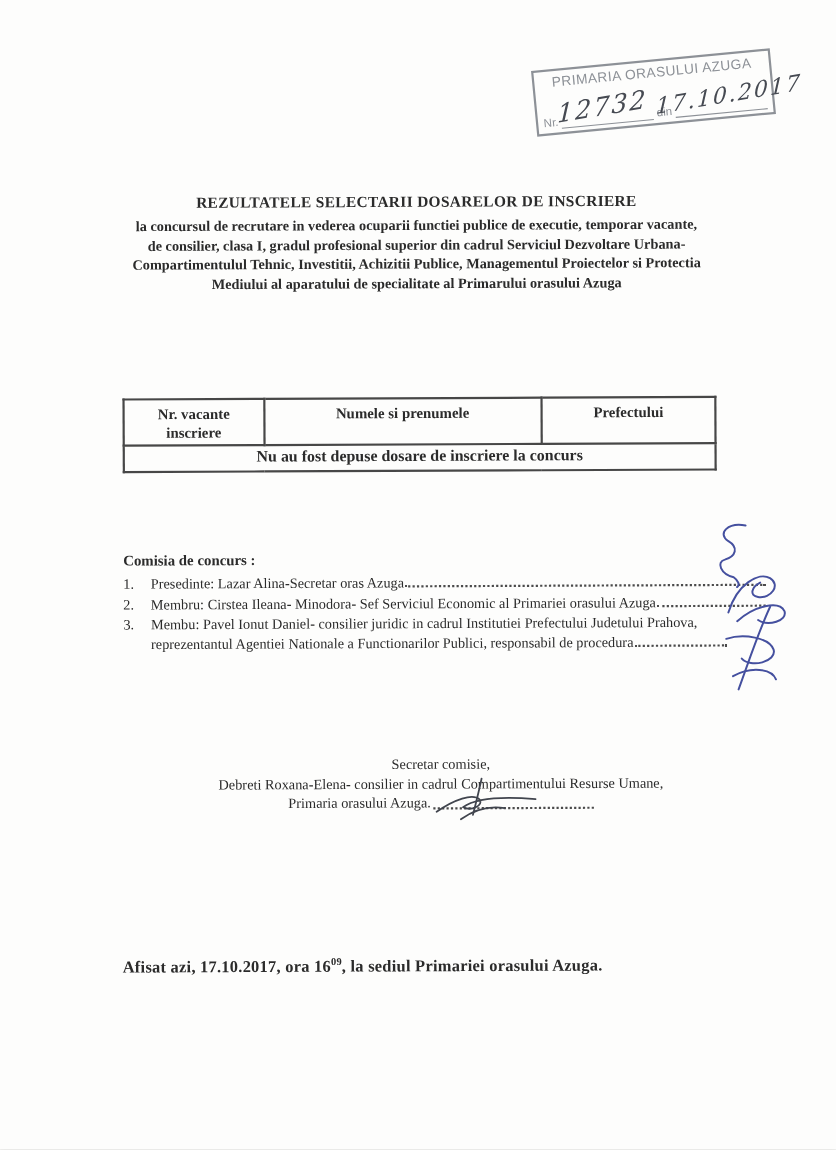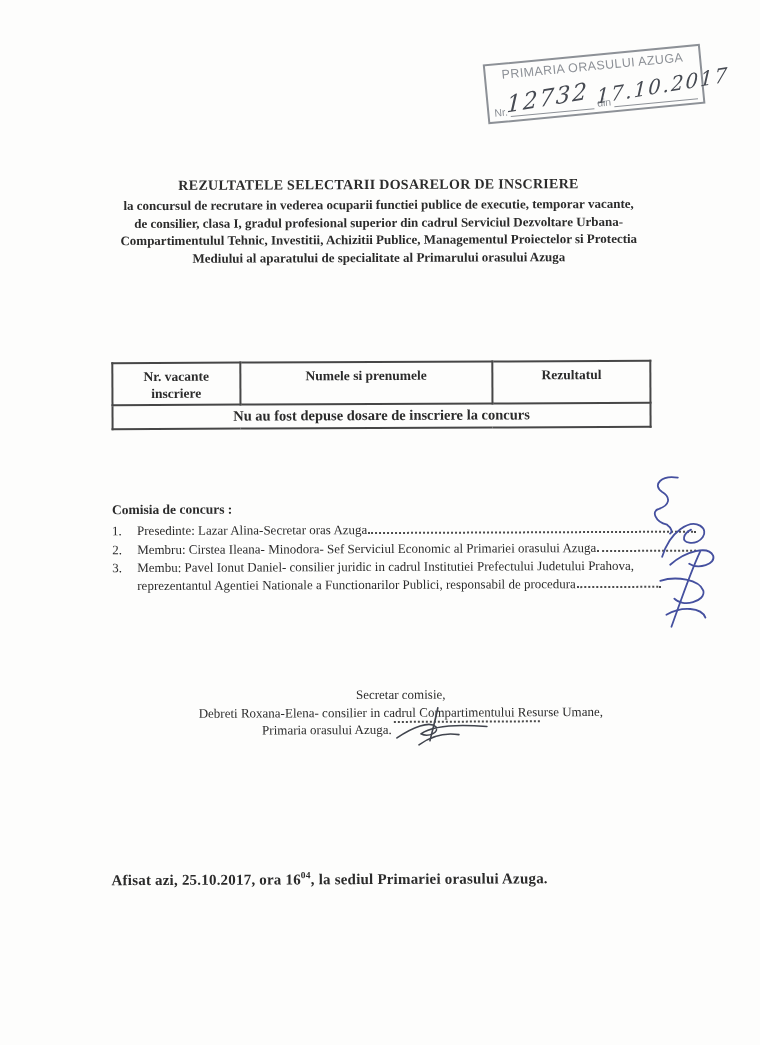--- a/index.html
+++ b/index.html
@@ -41,21 +41,21 @@
   .commission{position:absolute;left:112px;top:500px;width:586px;font-size:13px;line-height:18.3px;}
   .commission-heading{font-weight:bold;font-size:13.5px;margin-bottom:3px;}
   .member{display:flex;align-items:baseline;}
   .member .num{flex:0 0 25px;}
   .leader{flex:1;border-bottom:2px dotted #4b4b4b;margin:0 2px 3px 1px;min-width:10px;}
   .leader-fixed{flex:0 0 84px;border-bottom:2px dotted #4b4b4b;margin:0 2px 3px 1px;}
   .m3-line2{display:flex;align-items:baseline;margin-left:25px;}
 
   
   .secretary{position:absolute;left:30px;top:686px;width:740px;text-align:center;font-size:13px;line-height:17.5px;}
-  .sec-org-line{display:inline-flex;align-items:flex-start;}
+  .sec-org-line{display:inline-flex;align-items:flex-end;}
   .leader-sec{display:inline-block;width:146px;border-bottom:2px dotted #4b4b4b;margin:0 0 3px 2px;}
 
   
   .footer{position:absolute;left:110px;top:870px;font-weight:bold;font-size:15px;letter-spacing:.2px;}
   .footer sup{font-size:9.5px;vertical-align:super;}
 
   
   .sig{position:absolute;pointer-events:none;}
   .sig path{fill:none;stroke-linecap:round;stroke-linejoin:round;}
   .sig-blue path{stroke:#45509f;stroke-width:1.8;}
@@ -85,21 +85,21 @@
       <div>de consilier, clasa I, gradul profesional superior din cadrul Serviciul Dezvoltare Urbana-</div>
       <div>Compartimentulul Tehnic, Investitii, Achizitii Publice, Managementul Proiectelor si Protectia</div>
       <div>Mediului al aparatului de specialitate al Primarului orasului Azuga</div>
     </div>
 
     <table class="doc-table">
       <tbody>
           <tr>
         <th class="col1">Nr. vacante inscriere</th>
         <th class="col2">Numele si prenumele</th>
-        <th class="col3">Rezultatul</th>
+        <th class="col3">Prefectului</th>
       </tr>
       <tr>
         <td colspan="3">Nu au fost depuse dosare de inscriere la concurs</td>
       </tr>
     </tbody>
       </table>
 
     <div class="commission">
       <div class="commission-heading">Comisia de concurs :</div>
       <div class="member">
@@ -129,21 +129,21 @@
       <div>Debreti Roxana-Elena- consilier in cadrul Compartimentului Resurse Umane,</div>
       <div>
         <span class="sec-org-line">
           <span>Primaria orasului Azuga.</span>
           <span class="leader-sec"></span>
         </span>
       </div>
     </div>
 
     <div class="footer">
-      <span>Afisat azi, 25.10.2017, ora 16</span><sup>04</sup><span>, la sediul Primariei orasului Azuga.</span>
+      <span>Afisat azi, 17.10.2017, ora 16</span><sup>09</sup><span>, la sediul Primariei orasului Azuga.</span>
     </div>
 
     <svg class="sig sig-blue" style="left:632px;top:474px;" width="64" height="62" viewBox="0 0 64 62">
       <path d="M46,5 C30,2 20,12 30,19 C40,25 37,33 27,36 C19,38 23,49 35,52 M35,52 C39,55 41,59 38,61"></path>
     </svg>
     <svg class="sig sig-blue" style="left:656px;top:516px;" width="64" height="56" viewBox="0 0 64 56">
       <path d="M6,42 C14,16 34,5 44,11 C54,17 45,30 33,28 C25,27 27,19 35,15"></path>
       <path d="M14,50 C30,36 52,31 57,41 C60,50 42,55 33,49"></path>
     </svg>
     <svg class="sig sig-blue" style="left:642px;top:548px;" width="72" height="84" viewBox="0 0 72 84">

